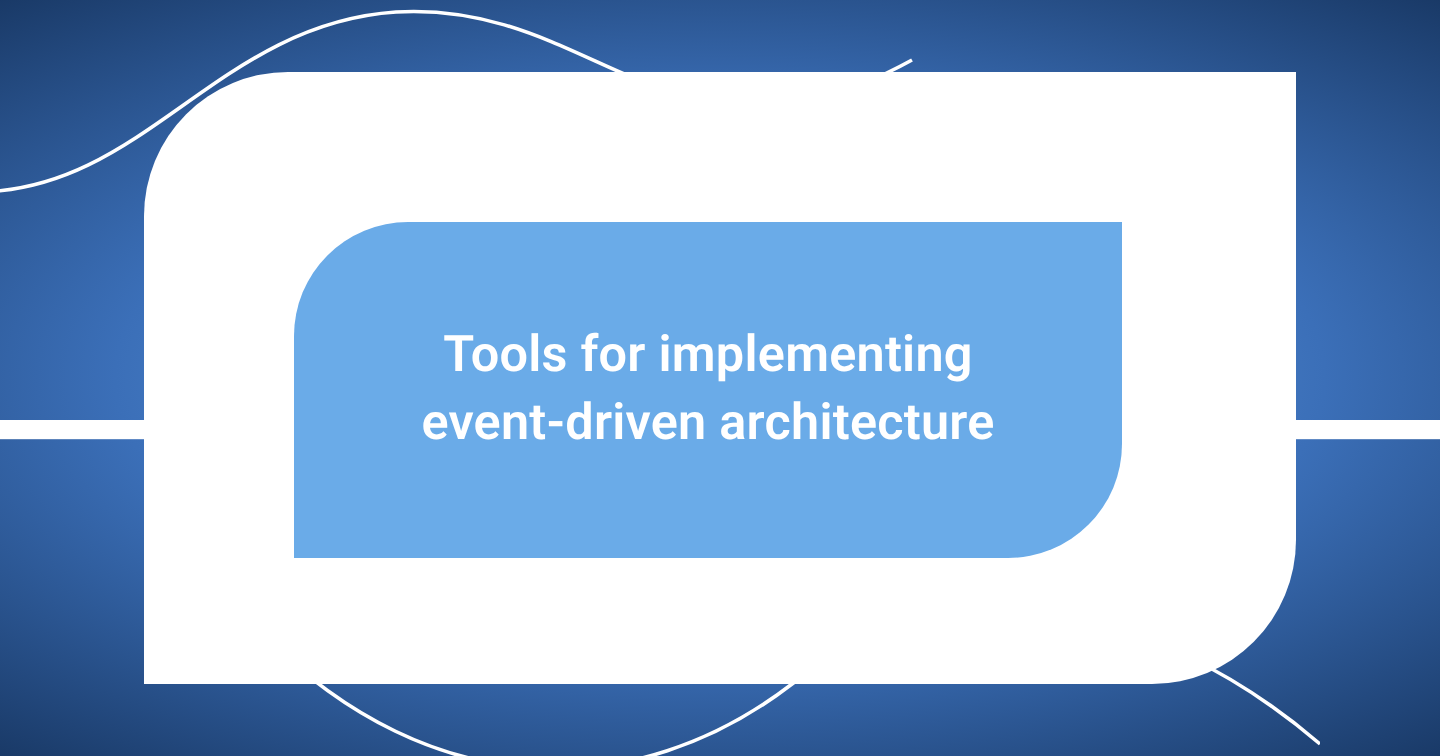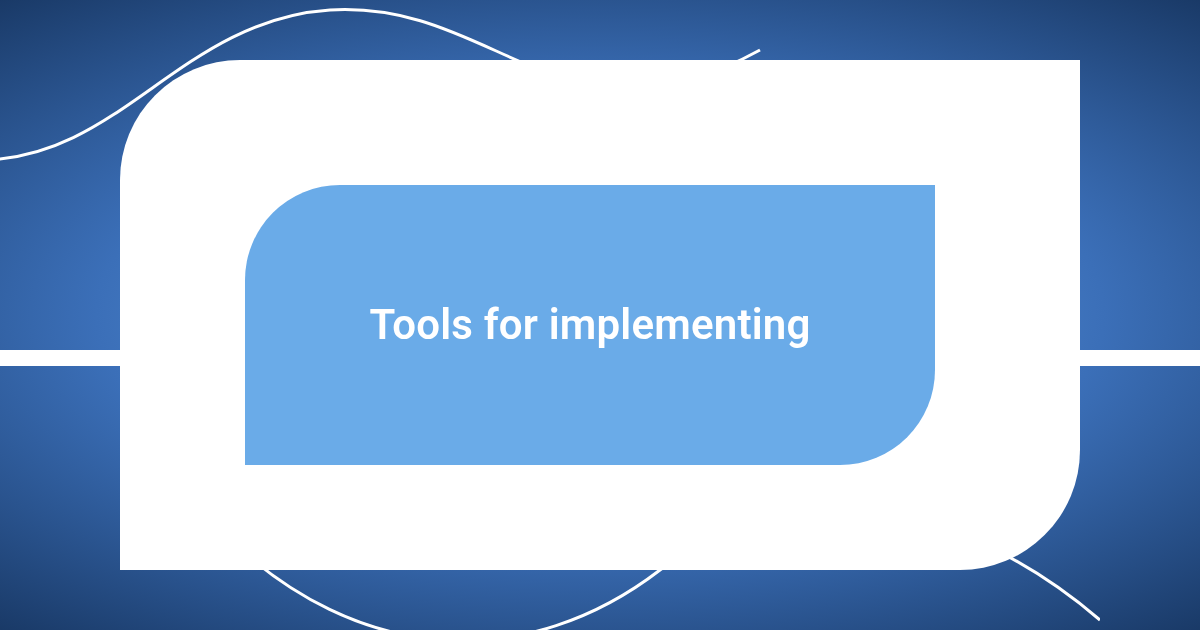--- a/index.html
+++ b/index.html
@@ -77,17 +77,18 @@
   </svg>
 
   <svg class="curve" style="left:200px; top:470px; width:900px; height:220px;" viewBox="0 0 900 220">
     <path d="M 20 60 C 160 200, 330 200, 460 100 C 590 0, 760 30, 900 150"></path>
   </svg>
 
   <div class="outer-card">
     <div class="inner-card">
       <h1 class="title">
         <span>Tools for implementing</span><br>
+        <span>event-driven architecture</span>
       </h1>
     </div>
   </div>
 
 </div>
 
 </body></html>

